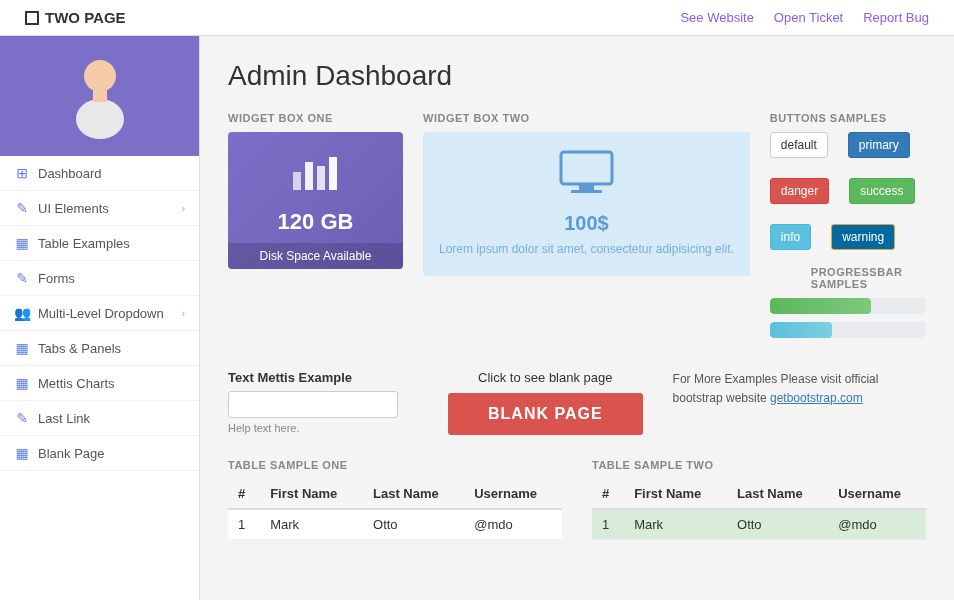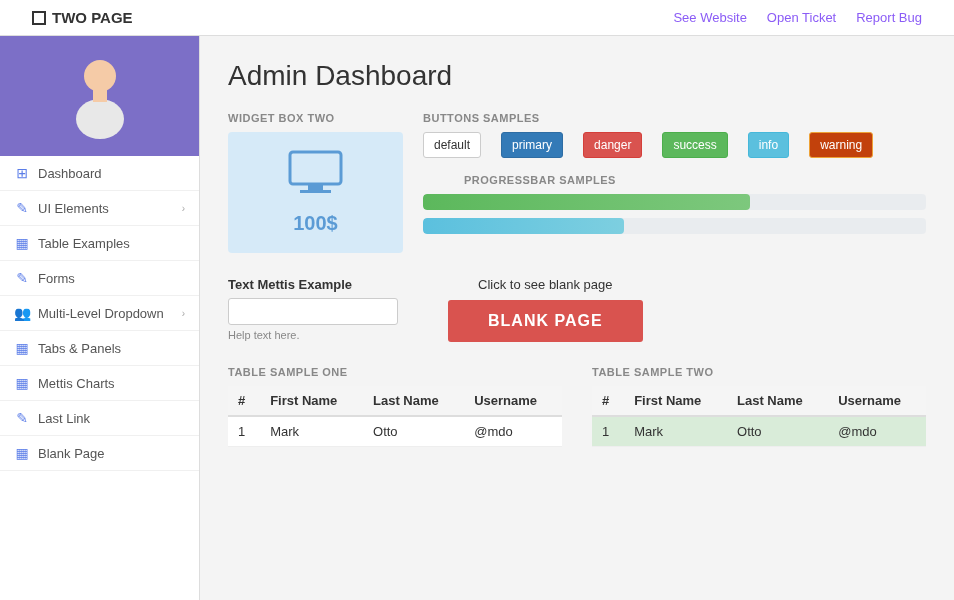--- a/index.html
+++ b/index.html
@@ -5,21 +5,21 @@
     * { box-sizing: border-box; margin: 0; padding: 0; }
     body { font-family: Arial, sans-serif; font-size: 13px; background: #f4f4f4; color: #333; }
 
     
     .top-navbar {
       background: #fff;
       border-bottom: 1px solid #ddd;
       display: flex;
       align-items: center;
       justify-content: space-between;
-      padding: 0 32px;
+      padding: 0 25px;
       height: 36px;
     }
     .top-navbar-brand {
       display: flex;
       align-items: center;
       gap: 6px;
       font-weight: bold;
       font-size: 15px;
       color: #333;
     }
@@ -192,21 +192,21 @@
       border-radius: 3px;
       font-size: 12px;
       cursor: pointer;
       border: 1px solid #ccc;
     }
     .btn-default { background: #fff; color: #333; border-color: #ccc; }
     .btn-primary { background: #337ab7; color: #fff; border-color: #2e6da4; }
     .btn-danger { background: #d9534f; color: #fff; border-color: #d43f3a; }
     .btn-success { background: #5cb85c; color: #fff; border-color: #4cae4c; }
     .btn-info { background: #5bc0de; color: #fff; border-color: #46b8da; }
-    .btn-warning { background: #c2410c; color: #fff; border-color: #eea236; }
+    .btn-warning { background: #0369a1; color: #fff; border-color: #eea236; }
 
     .progressbar-section-label {
       font-size: 11px;
       font-weight: bold;
       color: #888;
       text-transform: uppercase;
       letter-spacing: 0.5px;
       margin-bottom: 8px;
       margin-left: 41px;
     }
@@ -416,32 +416,48 @@
         </div>
       </div>
     </div>
   </div>
 
   <div class="main-content">
     <h1 class="page-title">Admin Dashboard</h1>
 
     <div class="widgets-row">
 
+      <div class="widget-box-one">
+        <div class="widget-section-label">WIDGET BOX ONE</div>
+        <div class="widget-card-purple">
+          <div class="widget-icon-bar">
+            <svg width="50" height="40" viewBox="0 0 50 40">
+              <rect x="2" y="20" width="8" height="18" fill="rgba(255,255,255,0.7)"></rect>
+              <rect x="14" y="10" width="8" height="28" fill="rgba(255,255,255,0.9)"></rect>
+              <rect x="26" y="14" width="8" height="24" fill="rgba(255,255,255,0.8)"></rect>
+              <rect x="38" y="5" width="8" height="33" fill="rgba(255,255,255,0.95)"></rect>
+            </svg>
+          </div>
+          <div class="widget-value">120 GB</div>
+          <div class="widget-label-bar">Disk Space Available</div>
+        </div>
+      </div>
 
       <div class="widget-box-two">
         <div class="widget-section-label">WIDGET BOX TWO</div>
         <div class="widget-card-blue">
           <div class="widget-monitor-icon">
             <svg width="55" height="45" viewBox="0 0 55 45">
               <rect x="2" y="2" width="51" height="32" rx="3" ry="3" fill="none" stroke="#5b9bd5" stroke-width="3"></rect>
               <rect x="20" y="34" width="15" height="6" fill="#5b9bd5"></rect>
               <rect x="12" y="40" width="31" height="3" fill="#5b9bd5"></rect>
             </svg>
           </div>
           <div class="widget-value-blue">100$</div>
+          <div class="widget-desc">Lorem ipsum dolor sit amet, consectetur adipisicing elit.</div>
         </div>
       </div>
 
       <div class="buttons-section">
         <div class="widget-section-label">BUTTONS SAMPLES</div>
         <div class="btn-samples">
           <button class="btn-sample btn-default">default</button>
           <button class="btn-sample btn-primary">primary</button>
           <button class="btn-sample btn-danger">danger</button>
           <button class="btn-sample btn-success">success</button>
@@ -460,20 +476,24 @@
 
     <div class="middle-row">
       <div class="text-input-section">
         <label class="form-label">Text Mettis Example</label>
         <input type="text" class="form-input" style="">
         <div class="help-text">Help text here.</div>
       </div>
       <div class="blank-page-section">
         <div class="blank-page-label">Click to see blank page</div>
         <button class="btn-blank-page">BLANK PAGE</button>
+      </div>
+      <div class="more-examples-section">
+        <span>For More Examples Please visit official bootstrap website</span>
+        <span class="bootstrap-link">getbootstrap.com</span>
       </div>
     </div>
 
     <div class="tables-row">
 
       <div class="table-section">
         <div class="table-section-label">TABLE SAMPLE ONE</div>
         <table>
           <thead>
             <tr>

